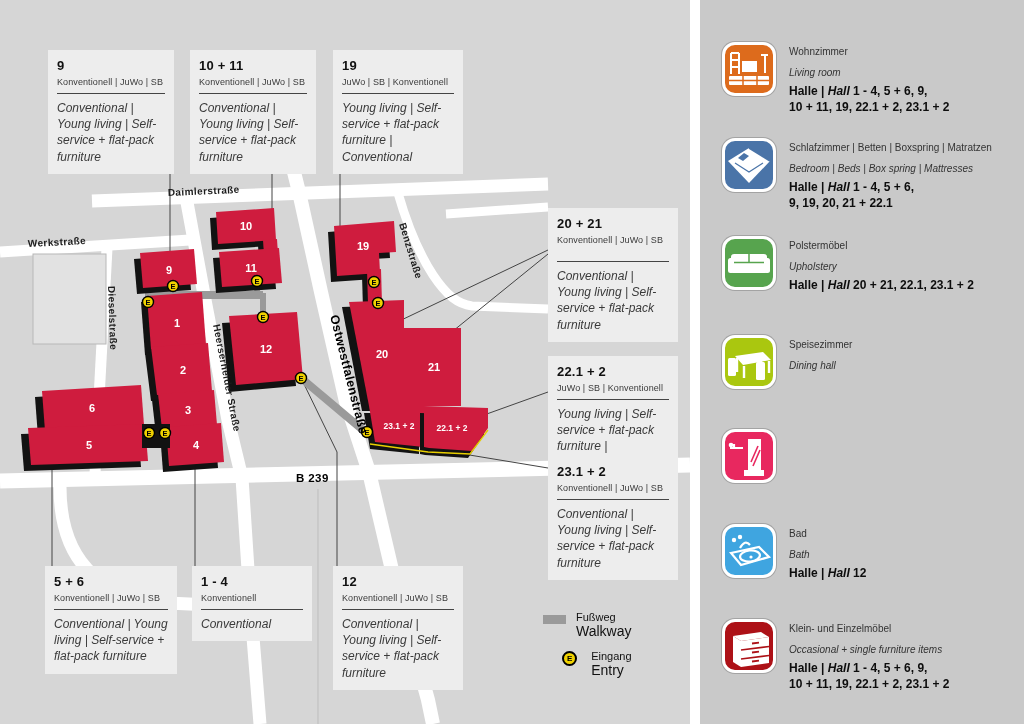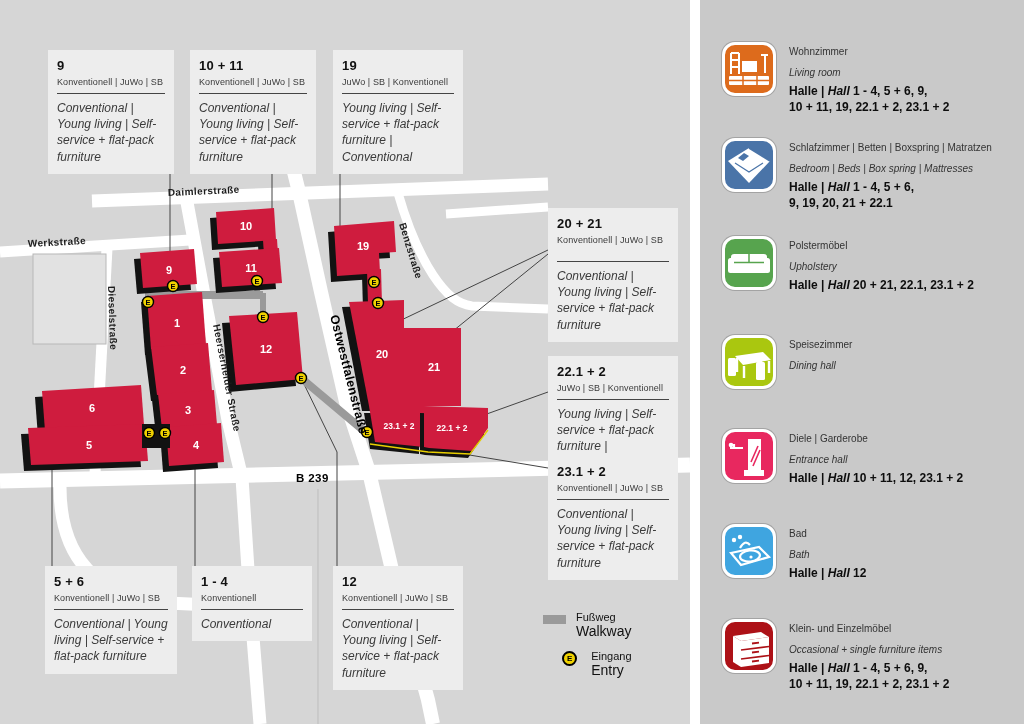--- a/index.html
+++ b/index.html
@@ -374,25 +374,20 @@
     <div class="cat" style="top:429px">
       <div class="cat-icon" style="background: rgb(232, 40, 95); --c: #e8285f;">
         <svg width="48" height="48" viewBox="0 0 48 48">
           <rect x="23" y="7" width="13" height="31" fill="#fff"></rect>
           <path stroke="var(--c)" stroke-width="1.6" d="M26,30 l7,-16 M28,34 l7,-16" fill="none"></path>
           <rect x="19" y="38" width="20" height="6" fill="#fff"></rect>
           <path stroke="#fff" stroke-width="2.2" d="M5,16 h13 M9,16 v-4" fill="none"></path>
           <circle cx="6" cy="13" r="2.3" fill="#fff"></circle>
         </svg>
       </div>
-      <div class="cat-text">
-        <div class="cat-de">Diele | Garderobe</div>
-        <div class="cat-en">Entrance hall</div>
-        <div class="cat-halls"><span>Halle</span><span> | </span><span class="hall-i">Hall</span> <span>10 + 11, 12, 23.1 + 2</span></div>
-      </div>
     </div>
 
     <div class="cat" style="top:524px">
       <div class="cat-icon" style="background: rgb(63, 165, 224); --c: #3fa5e0;">
         <svg width="48" height="48" viewBox="0 0 48 48">
           <polygon points="6,26 34,20 44,30 16,38" fill="none" stroke="#fff" stroke-width="2.2"></polygon>
           <ellipse cx="25" cy="29" rx="10" ry="5.5" transform="rotate(-6 25 29)" fill="none" stroke="#fff" stroke-width="2.2"></ellipse>
           <circle cx="26" cy="30" r="1.6" fill="#fff"></circle>
           <path d="M15,21 q5,-9 10,-3" stroke="#fff" stroke-width="2.2" fill="none"></path>
           <circle cx="9" cy="13" r="2.2" fill="#fff"></circle>

